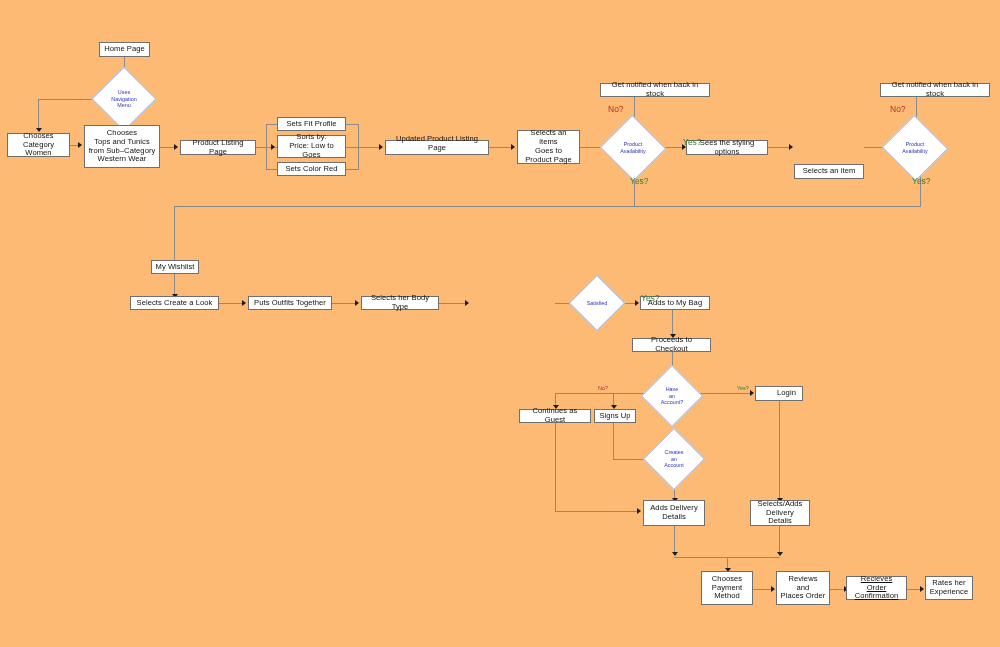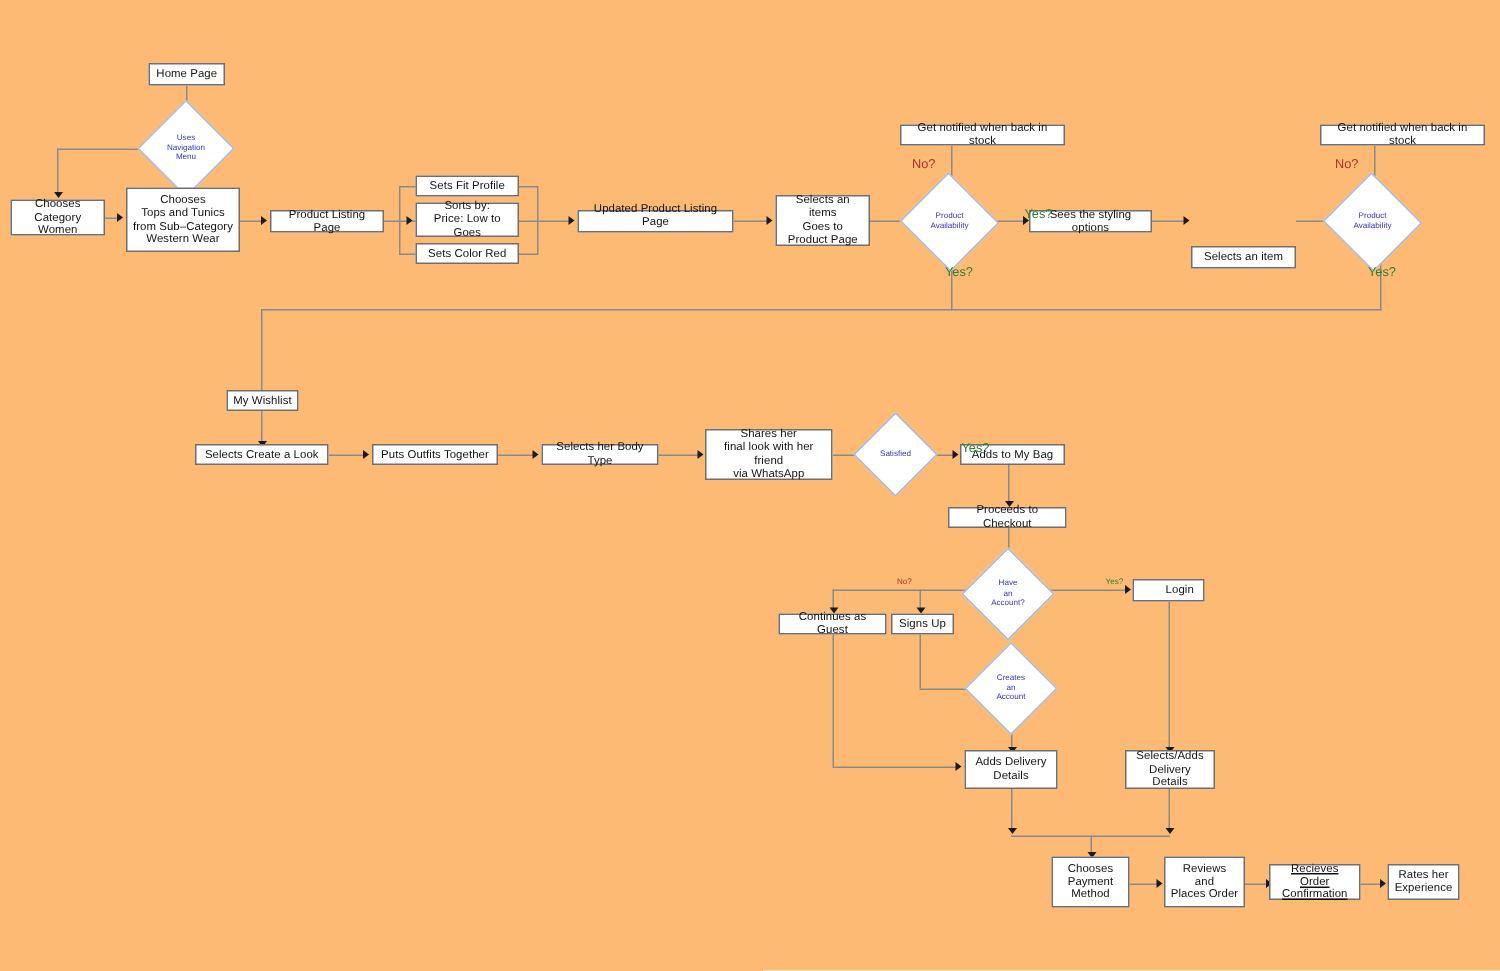--- a/index.html
+++ b/index.html
@@ -226,25 +226,20 @@
   </div>
   <div class="ln lh" style="left:332px;top:303px;width:24px;height:1px;"></div>
   <div class="arr arr-r" style="left:355px;top:300px;"></div>
 
   <div class="node" style="left:361px;top:296px;width:78px;height:14px;">
     <span>Selects her Body Type</span>
   </div>
   <div class="ln lh" style="left:439px;top:303px;width:27px;height:1px;"></div>
   <div class="arr arr-r" style="left:465px;top:300px;"></div>
 
-  <div class="node" style="left:470px;top:286px;width:85px;height:34px;flex-direction:column;">
-    <span>Shares her</span>
-    <span>final look with her friend</span>
-    <span>via WhatsApp</span>
-  </div>
   <div class="ln lh" style="left:555px;top:303px;width:19px;height:1px;"></div>
   <div class="arr arr-r" style="left:573px;top:300px;"></div>
 
   <div class="diamond" style="left:577px;top:283px;width:40px;height:40px;">
     <div class="dshape"></div>
     <div class="dtext">
       <span>Satisfied</span>
     </div>
   </div>
 

